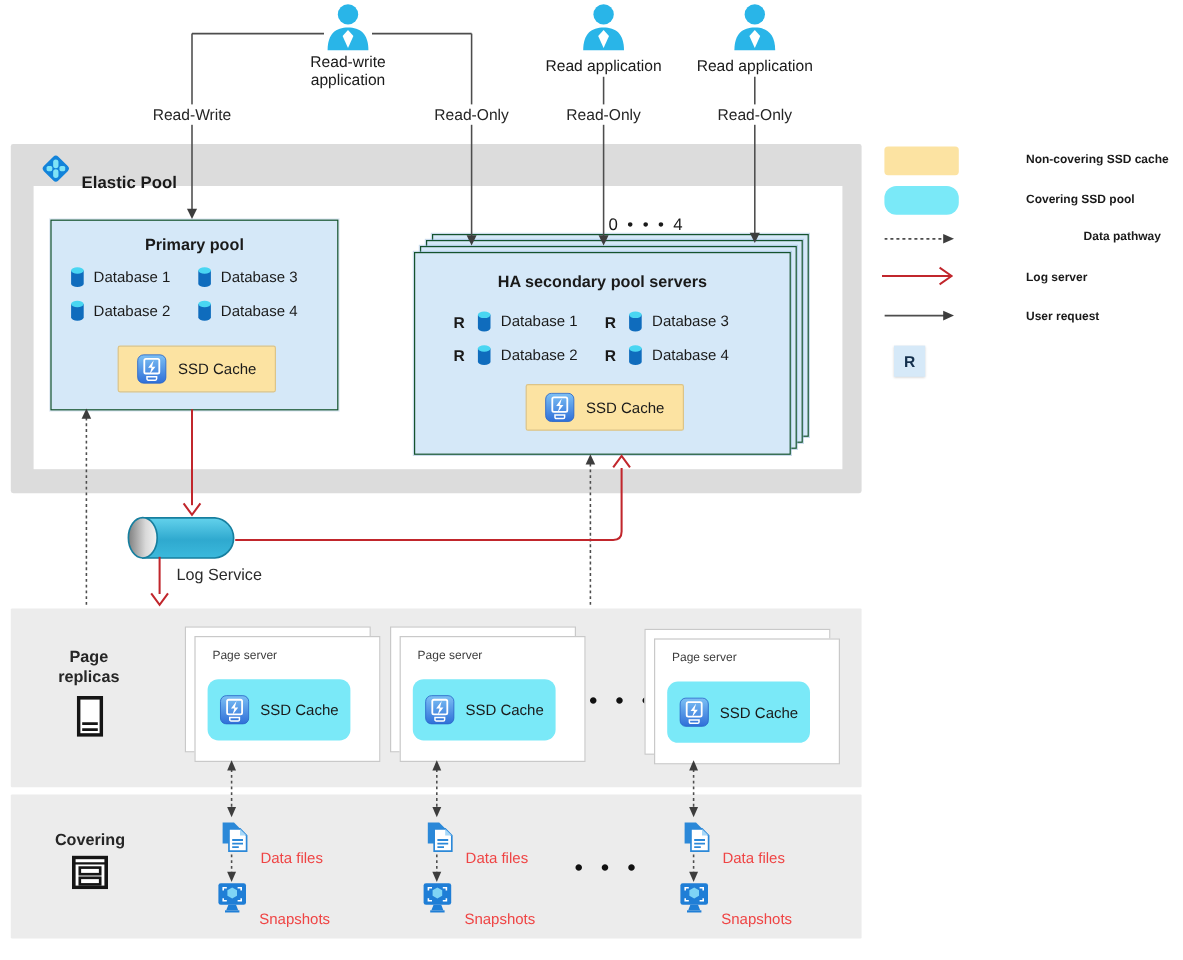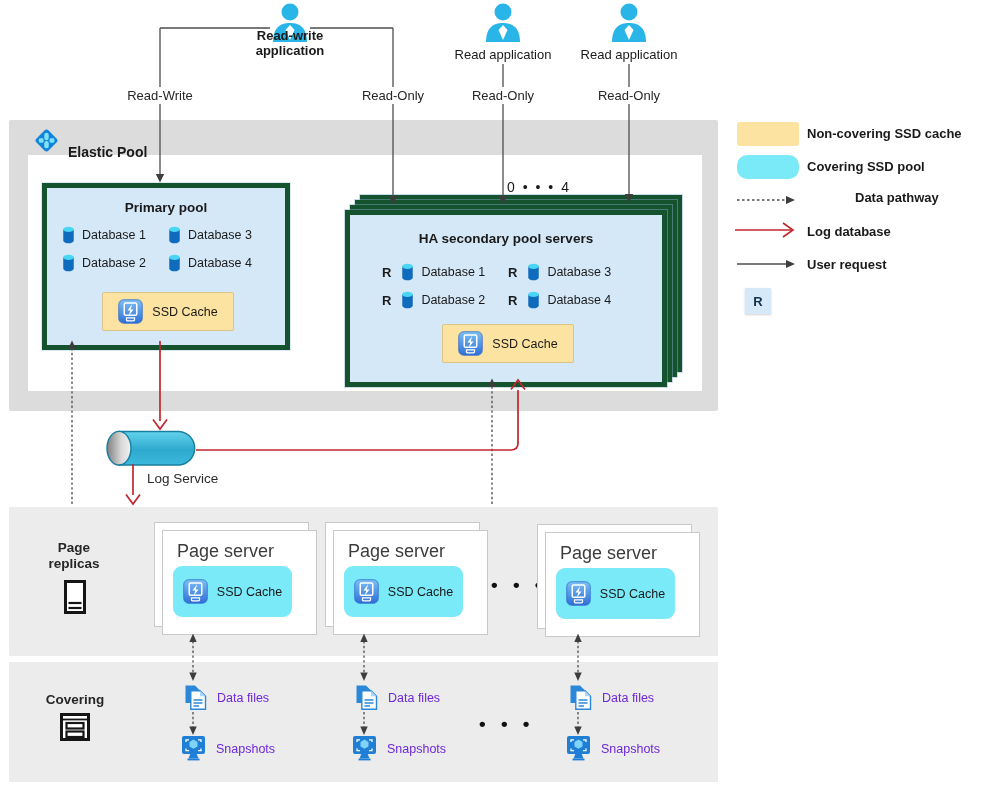--- a/index.html
+++ b/index.html
@@ -15,21 +15,21 @@
   .ep-container { left:9px; top:120px; width:709px; height:291px; background:#dcdcdc; border-radius:2px; }
   .ep-inner { left:28px; top:155px; width:674px; height:236px; background:#ffffff; }
   .band { left:9px; width:709px; background:#ececec; border-radius:1px; }
   .page-band { top:507px; height:149px; }
   .storage-band { top:662px; height:120px; }
 
   .ep-title { font-size:14px; font-weight:700; color:#1a1a1a; }
 
   
   .pool-box { position:absolute; width:312px; height:167px; background:#d5e8f8;
-              border:5px solid #14532d; box-shadow:0 0 0 1px rgba(140,175,210,.45); }
+              border:1px solid #14532d; box-shadow:0 0 0 1px rgba(140,175,210,.45); }
   .primary-pool { left:42px; top:183px; width:238px; height:157px; background:#d5e8f8;
                   box-shadow:0 0 0 1px rgba(160,190,220,.35); }
   .pool-title { text-align:center; font-weight:700; font-size:13.5px; padding-top:12px; }
   .db-grid { position:absolute; display:grid; grid-template-columns:1fr 1fr; row-gap:10px; }
   .db-item { display:flex; align-items:center; gap:6px; font-size:12.5px; white-space:nowrap; }
   .r-prefix { font-weight:700; font-size:13px; margin-right:3px; }
 
   .ssd-box { position:absolute; display:flex; align-items:center; justify-content:center; gap:9px;
              font-size:12.5px; color:#1a1a1a; }
   .ssd-yellow { background:#fce3a2; border:1px solid #dcc488; border-radius:2px; }
@@ -37,29 +37,29 @@
 
   
   .user-label { font-size:13px; color:#1a1a1a; text-align:center; line-height:15px; }
   .flow-label { font-size:13px; color:#262626; text-align:center; background:#fff; padding:1px 0; }
 
   .range-label { font-size:14px; letter-spacing:2px; color:#1a1a1a; text-align:center; }
 
   
   .ps-card-back { position:absolute; width:153px; height:103px; background:#fff; border:1px solid #c9c9c9; }
   .ps-card { position:absolute; width:153px; height:103px; background:#fff; border:1px solid #c9c9c9; }
-  .ps-card-title { position:absolute; left:14px; top:10px; font-size:18px; color:#3c3c3c; }
+  .ps-card-title { position:absolute; left:14px; top:10px; font-size:10px; color:#3c3c3c; }
   .section-label { font-weight:700; font-size:13.5px; color:#262626; text-align:center; line-height:16px; }
   .dots { font-size:19px; font-weight:700; letter-spacing:5px; color:#111; white-space:nowrap; }
 
-  .mini-label { font-size:12.5px; color:#6d28d9; white-space:nowrap; }
+  .mini-label { font-size:12.5px; color:#ef4444; white-space:nowrap;margin-top:17px; }
   .log-label { font-weight:400; font-size:13.5px; color:#2b2b2b; }
 
   
-  .legend-label { position:absolute; left:807px; font-weight:700; font-size:13px; color:#1a1a1a;
+  .legend-label { position:absolute; left:855px; font-weight:700; font-size:10px; color:#1a1a1a;
                   white-space:nowrap; line-height:16px; }
   .legend-swatch { position:absolute; left:737px; width:62px; height:24px; }
   .r-badge { position:absolute; left:745px; width:26px; height:26px; background:#d6e9f8;
              display:flex; align-items:center; justify-content:center;
              font-weight:700; font-size:13px; color:#14304d; box-shadow:0 1px 2px rgba(0,0,0,.18); }
   .overlay { position:absolute; left:0; top:0; pointer-events:none; }
 </style>
 </head>
 <body>
 
@@ -89,21 +89,21 @@
   <div class="abs z1 band page-band"></div>
   <div class="abs z1 band storage-band"></div>
 
   <div class="abs z2" style="left:268px;top:2px;">
     <svg width="44" height="40" viewBox="0 0 44 40">
       <circle cx="22" cy="10" r="8.5" fill="#29b5e8"></circle>
       <path d="M5,40 C5,26 12,21 22,21 C32,21 39,26 39,40 Z" fill="#29b5e8"></path>
       <path d="M22,23 L26.5,28 L22,38 L17.5,28 Z" fill="#ffffff"></path>
     </svg>
   </div>
-  <div class="abs z2 user-label" style="left:230px;top:28px;width:120px;font-weight:bold;">Read-write application</div>
+  <div class="abs z2 user-label" style="left:230px;top:44px;width:120px;">Read-write application</div>
 
   <div class="abs z2" style="left:481px;top:2px;">
     <svg width="44" height="40" viewBox="0 0 44 40">
       <circle cx="22" cy="10" r="8.5" fill="#29b5e8"></circle>
       <path d="M5,40 C5,26 12,21 22,21 C32,21 39,26 39,40 Z" fill="#29b5e8"></path>
       <path d="M22,23 L26.5,28 L22,38 L17.5,28 Z" fill="#ffffff"></path>
     </svg>
   </div>
   <div class="abs z2 user-label" style="left:443px;top:47px;width:120px;">Read application</div>
 
@@ -387,21 +387,21 @@
       </svg>
   </div>
   <div class="legend-label" style="top:190px;padding-left:48px;">Data pathway</div>
 
   <div class="abs" style="left:735px;top:221px;">
     <svg width="64" height="18">
         <line x1="0" y1="9" x2="57" y2="9" stroke="#c1262c" stroke-width="1.6"></line>
         <path d="M48,2 L58,9 L48,16" fill="none" stroke="#c1262c" stroke-width="1.6"></path>
       </svg>
   </div>
-  <div class="legend-label" style="top:224px;">Log database</div>
+  <div class="legend-label" style="top:224px;">Log server</div>
 
   <div class="abs" style="left:737px;top:256px;">
     <svg width="62" height="12">
         <line x1="0" y1="6" x2="50" y2="6" stroke="#4d4d4d" stroke-width="1.4"></line>
         <polygon points="49,2 49,10 58,6" fill="#3d3d3d"></polygon>
       </svg>
   </div>
   <div class="legend-label" style="top:257px;">User request</div>
 
   <div class="r-badge" style="top:288px;">R</div>

